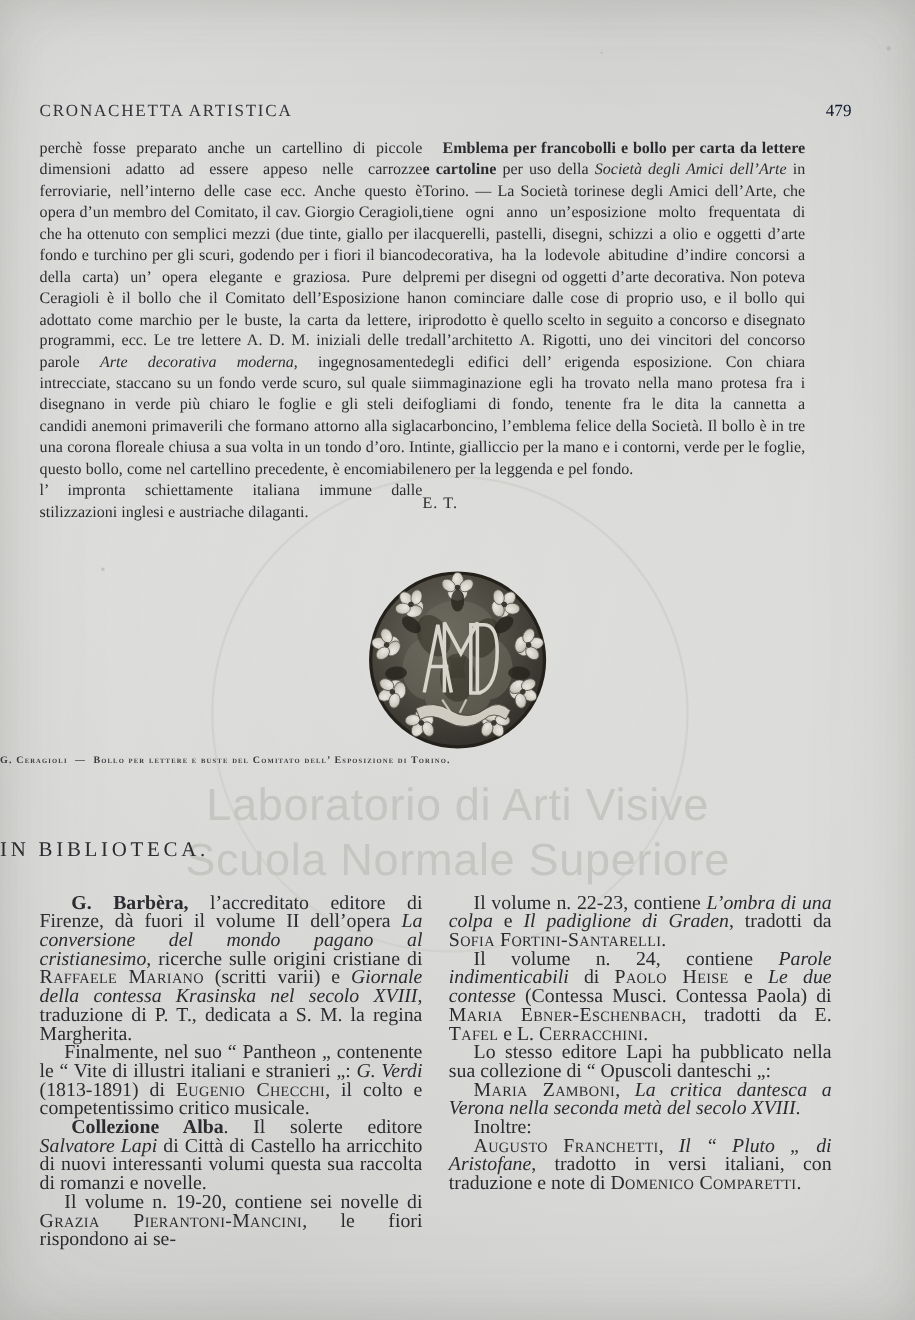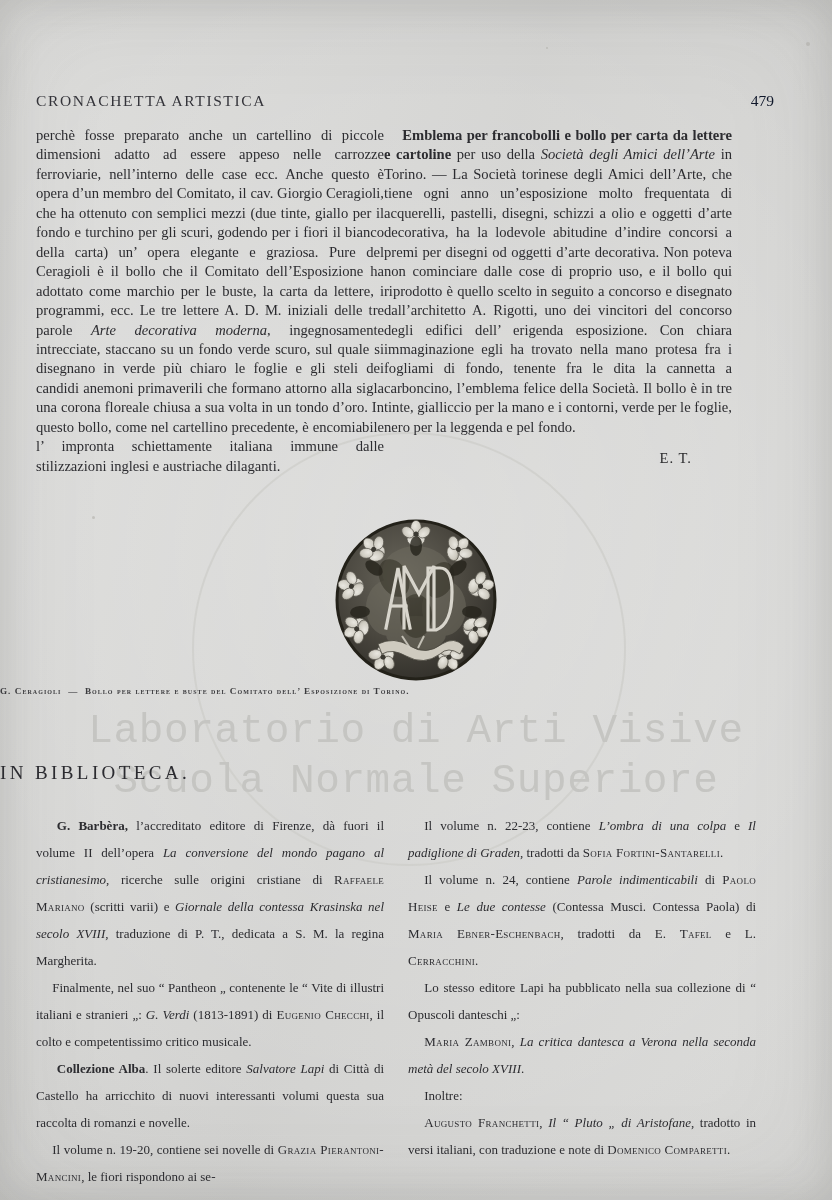--- a/index.html
+++ b/index.html
@@ -41,21 +41,21 @@
     opacity: .5;
     pointer-events: none;
   }
 
   
   .watermark {
     position: absolute;
     left: 0; right: 0;
     top: 706px;
     text-align: center;
-    font-family: Liberation Mono, monospace;
+    font-family: Liberation Sans, sans-serif;
     font-size: 41px;
     line-height: 1.22;
     color: #c5c5c2;
     letter-spacing: 0.6px;
     pointer-events: none;
     user-select: none;
     z-index: 1;
   }
   .watermark .wm2 { display: block; }
   .wm-ring {
@@ -117,21 +117,20 @@
   p.tx + p.tx { margin-top: 0; }
   .ind { text-indent: 1.25em; }
   i, .it { font-style: italic; }
   b, .bd { font-weight: bold; }
   .sc {
     font-variant: small-caps;
     letter-spacing: .3px;
   }
   .sig {
     margin-top: 13px;
-    text-align: right;
     padding-right: 40px;
     font-size: 14.6px;
     letter-spacing: 1px;
   }
 
   
   .figure-wrap {
     position: absolute;
     top: 516px;
     left: 0; right: 0;
@@ -170,22 +169,22 @@
   .cols-lower {
     position: absolute;
     top: 812px;
     left: 36px;
     width: 760px;
     display: flex;
     gap: 24px;
   }
   .cols-lower .col { width: 348px; }
   .cols-lower p.tx {
-    font-size: 13px;
-    line-height: 27px;
+    font-size: 18px;
+    line-height: 17px;
   }
   .lead-in { margin-left: 1.6em; }
 </style>
 </head>
 <body>
 
 <div class="page">
 
   <div class="wm-ring"></div>
   <div class="watermark">

